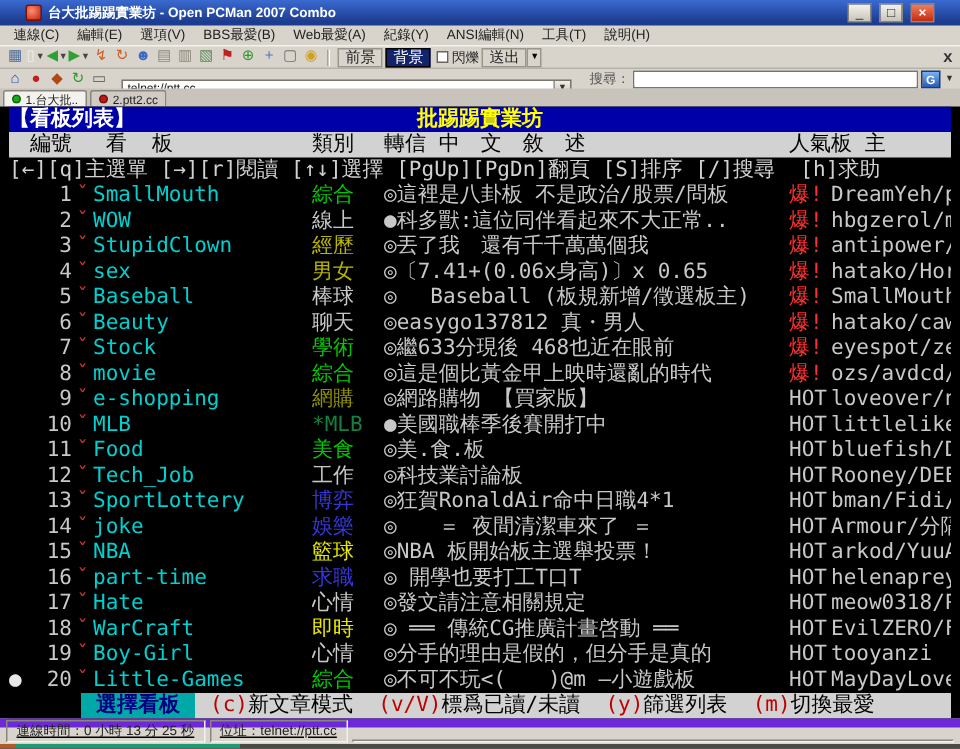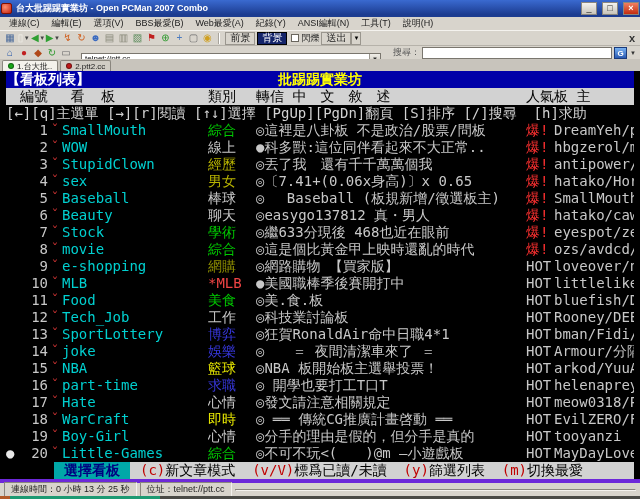--- a/index.html
+++ b/index.html
@@ -1,20 +1,20 @@
 <!DOCTYPE html>
 <html><head>
 <meta charset="utf-8">
 <style>
   *{box-sizing:border-box;margin:0;padding:0;}
   body{margin:0;background:#666;}
   .window{width:640px;height:499px;background:#d8d4cc;font-family:"Liberation Sans",sans-serif;display:flex;flex-direction:column;overflow:hidden;}
 
   
-  .titlebar{height:17px;background:linear-gradient(180deg,#3a6ad0 0%,#1c3c90 85%);display:flex;align-items:center;padding:0 1px;gap:4px;flex:none;}
+  .titlebar{height:17px;background:linear-gradient(180deg,#3a6ad0 0%,#1c3c90 85%);display:flex;align-items:center;padding:0 17px;gap:4px;flex:none;}
   .app-icon{width:11px;height:11px;border-radius:2px;background:radial-gradient(circle at 35% 35%,#ff9070,#c02010);border:1px solid #801000;flex:none;}
   .titlebar .title{flex:1;color:#fff;font-size:9px;font-weight:bold;white-space:nowrap;overflow:hidden;}
   .winbtn{width:16px;height:13px;margin-left:1px;background:linear-gradient(180deg,#f4f2ee,#c8c4ba);border:1px solid #8a867e;font-size:9px;line-height:11px;text-align:center;color:#222;flex:none;}
   .winbtn.close{background:linear-gradient(180deg,#f08060,#c22c10);color:#fff;font-weight:bold;}
 
   
   .menubar{height:13px;display:flex;align-items:center;padding:0 3px;font-size:9px;color:#222;flex:none;}
   .menu-item{padding:0 6px;white-space:nowrap;}
 
   
@@ -67,21 +67,21 @@
   .h-num{width:42px;text-align:right;}
   .h-check{width:14px;}
   .t-footer{background:#000;}
   .f-spacer{width:48px;flex:none;}
   .f-mode{background:#00a8a8;color:#000080;font-weight:bold;padding:0 10px;flex:none;}
   .f-hints{flex:1;background:#d2d2d2;color:#000;padding-left:10px;display:flex;overflow:hidden;}
   .hint{white-space:pre;}
   .hint-key{color:#c00000;}
 
   
-  .statusbar{height:17px;border-top:4px solid #6d28d9;display:flex;gap:3px;padding:1px 4px;align-items:center;flex:none;}
+  .statusbar{height:17px;border-top:6px solid #6d28d9;display:flex;gap:3px;padding:1px 4px;align-items:flex-end;flex:none;text-decoration:underline;}
   .sb-panel{border:1px solid;border-color:#8a867e #f4f2ee #f4f2ee #8a867e;font-size:9px;color:#222;display:flex;align-items:center;padding:0 6px;white-space:nowrap;}
   .sb-fill{flex:1;}
 
   
   .bottom-strip{height:4px;display:flex;flex:none;}
   .bs-1{width:10px;background:#b35a28;}
   .bs-2{width:150px;background:#1d9a72;}
   .bs-3{flex:1;background:#4a4a46;}
 </style>
 </head>
@@ -317,21 +317,21 @@
     <span class="cell c-class" style="color: rgb(143, 143, 0);">網購</span>
     <span class="cell c-desc">◎網路購物 【買家版】</span>
     <span class="cell c-pop" style="color: rgb(200, 200, 200);">HOT</span>
     <span class="cell c-mod">loveover/ngu</span>
   </div>
         <div class="t-line">
     <span class="cell c-cursor"></span>
     <span class="cell c-num">10</span>
     <span class="cell c-check">ˇ</span>
     <span class="cell c-board">MLB</span>
-    <span class="cell c-class" style="color: #ef4444;">*MLB</span>
+    <span class="cell c-class" style="color: #15803d;">*MLB</span>
     <span class="cell c-desc">●美國職棒季後賽開打中</span>
     <span class="cell c-pop" style="color: rgb(200, 200, 200);">HOT</span>
     <span class="cell c-mod">littlelike/a</span>
   </div>
         <div class="t-line">
     <span class="cell c-cursor"></span>
     <span class="cell c-num">11</span>
     <span class="cell c-check">ˇ</span>
     <span class="cell c-board">Food</span>
     <span class="cell c-class" style="color: rgb(0, 200, 0);">美食</span>

